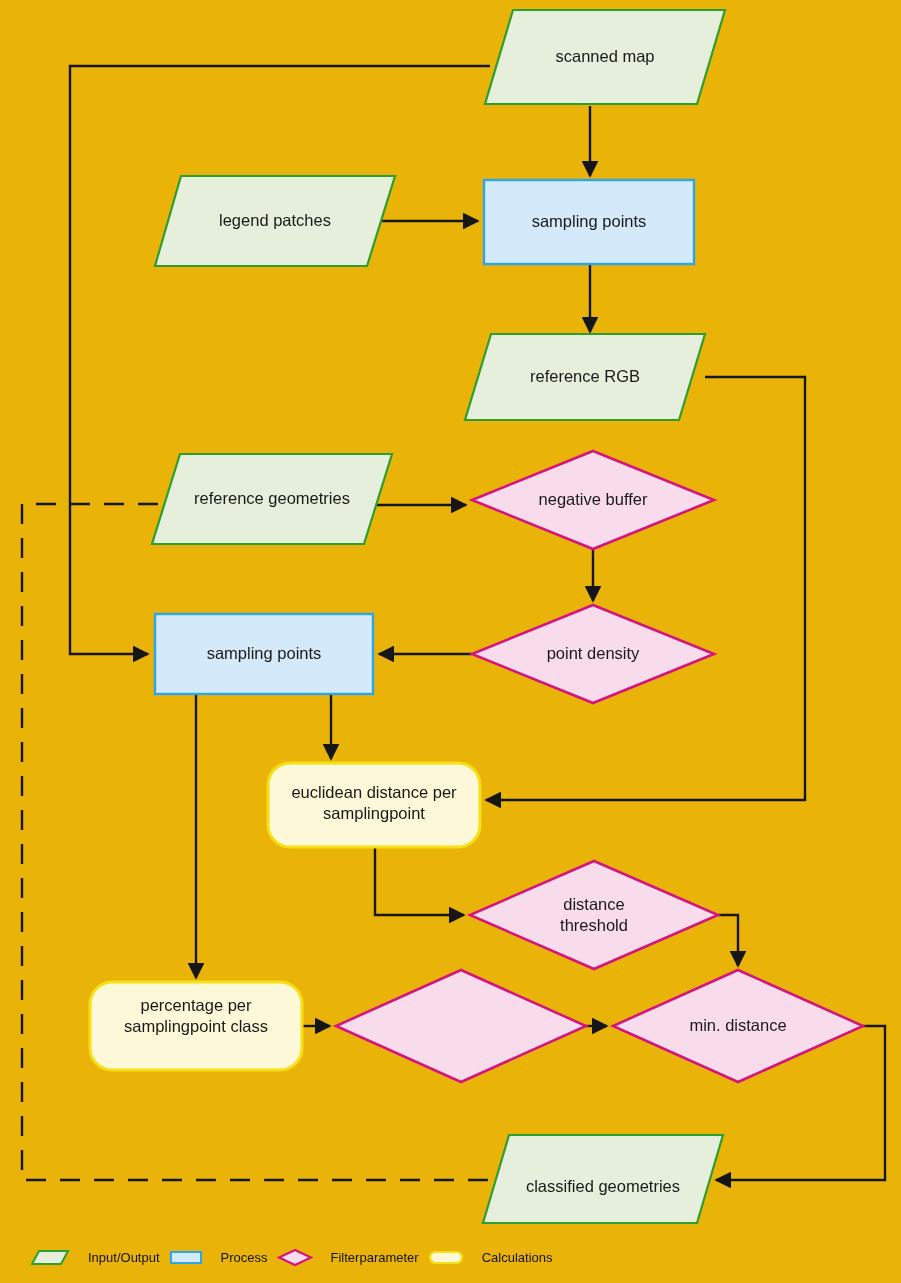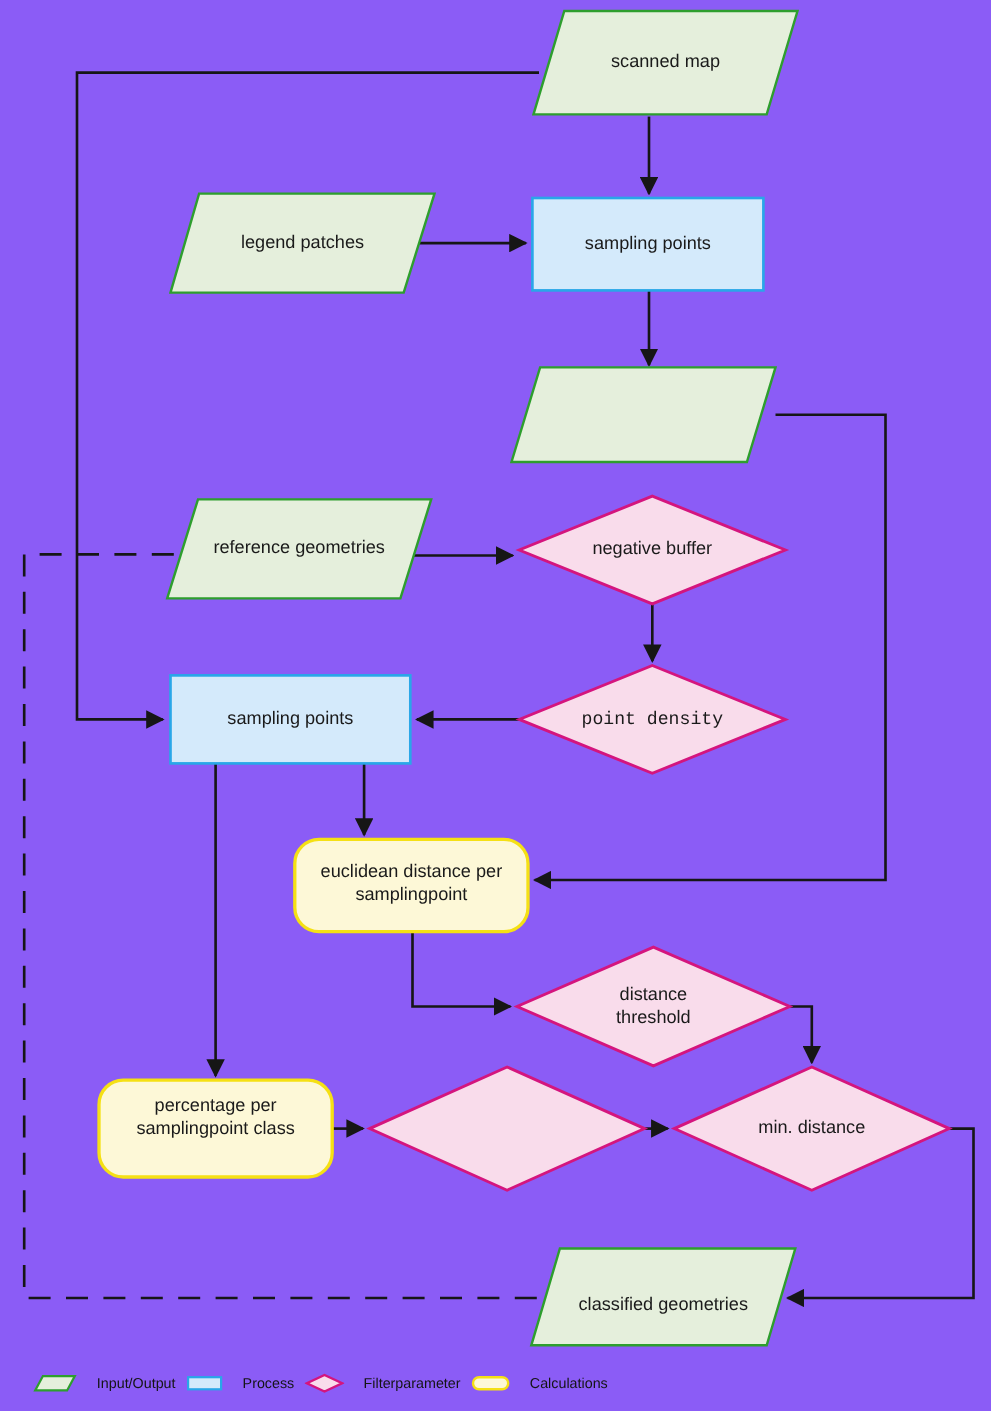--- a/index.html
+++ b/index.html
@@ -1,21 +1,21 @@
 <!DOCTYPE html>
 <html><head>
 <meta charset="utf-8">
 <style>
   html,body{margin:0;padding:0;background:#ffffff;}
   body{font-family:"Liberation Sans", sans-serif;}
   #canvas{
     position:relative;
     width:901px;
     height:1283px;
-    background:#8b5cf6;
+    background:#eab308;
     overflow:hidden;
   }
   #flow-svg{position:absolute;left:0;top:0;width:901px;height:1283px;}
   .node-label{
     position:absolute;
     display:flex;
     align-items:center;
     justify-content:center;
     text-align:center;
     font-size:16.5px;
@@ -116,28 +116,29 @@
       <polygon points="509,1135 723,1135 697,1223 483,1223" fill="#e5efdc" stroke="#2e9e2e" stroke-width="2.2"></polygon>
     </g>
   </svg>
 
   <div class="node-label" style="left:485px;top:10px;width:240px;height:94px;">scanned map</div>
 
   <div class="node-label" style="left:155px;top:176px;width:240px;height:90px;">legend patches</div>
 
   <div class="node-label" style="left:484px;top:180px;width:210px;height:84px;">sampling points</div>
 
+  <div class="node-label" style="left:465px;top:334px;width:240px;height:86px;">reference RGB</div>
 
   <div class="node-label" style="left:152px;top:454px;width:240px;height:90px;">reference geometries</div>
 
   <div class="node-label" style="left:472px;top:451px;width:242px;height:98px;">negative buffer</div>
 
   <div class="node-label" style="left:155px;top:614px;width:218px;height:80px;">sampling points</div>
 
-  <div class="node-label" style="left:472px;top:605px;width:242px;height:98px;font-family:Liberation Mono, monospace;">point density</div>
+  <div class="node-label" style="left:472px;top:605px;width:242px;height:98px;">point density</div>
 
   <div class="node-label" style="left:268px;top:763px;width:212px;height:80px;">euclidean distance per
 samplingpoint</div>
 
   <div class="node-label" style="left:470px;top:861px;width:248px;height:108px;">distance
 threshold</div>
 
   <div class="node-label" style="left:90px;top:982px;width:212px;height:68px;">percentage per
 samplingpoint class</div>
 

